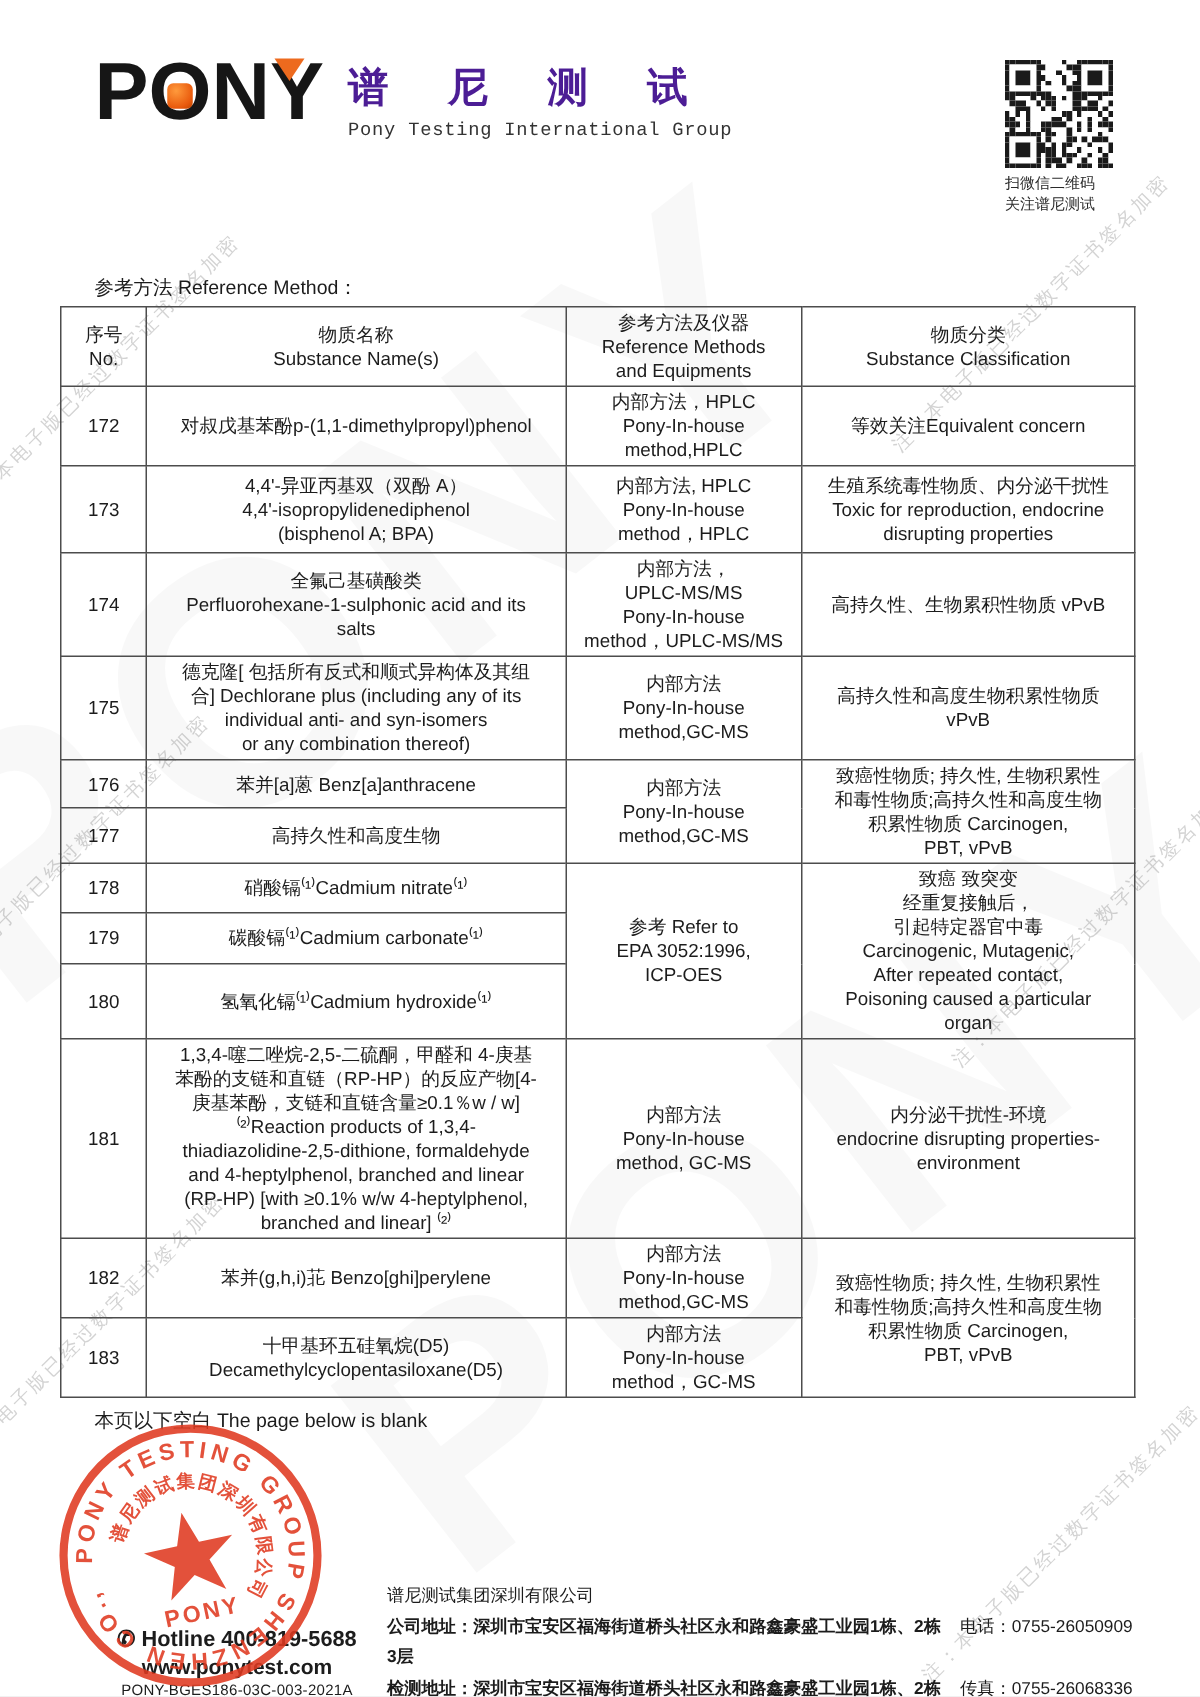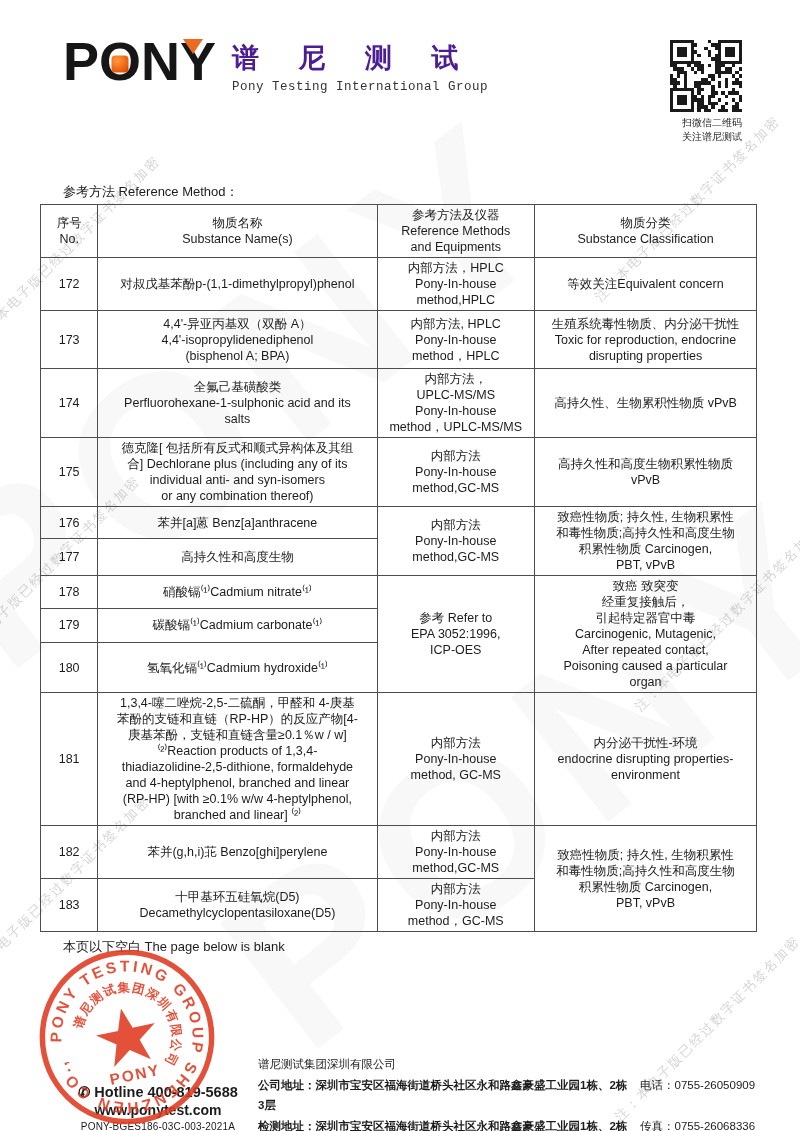--- a/index.html
+++ b/index.html
@@ -31,21 +31,21 @@
     background:radial-gradient(circle at 35% 30%, #ff9a3c, #e9590c 70%, #b84300);
   }
   .logo-y::after {
     content:""; position:absolute; left:3px; top:3px; width:0; height:0;
     border-left:10px solid transparent; border-right:10px solid transparent;
     border-top:15px solid #ed6a1e;
   }
   .logo-cn-block { margin-left:16px; padding-top:4px; }
   .logo-cn { font-size:27px; font-weight:bold; letter-spacing:16px; color:#4c1d95; white-space:nowrap; }
   .logo-sub { font-family:Liberation Mono, monospace; font-size:12.5px; color:#333; margin-top:4px; letter-spacing:0.5px; }
-  .qr-block { text-align:right; margin-top:4px; }
+  .qr-block { text-align:left; margin-top:4px; }
   .qr-grid {
     width:72px; height:72px; display:grid; margin:0 auto;
     grid-template-columns:repeat(21,1fr); grid-template-rows:repeat(21,1fr);
     background:#fff;
   }
   .qm { background:#fff; } .qm.on { background:#1a1a1a; }
   .qr-caption { font-size:10px; color:#2a2a2a; line-height:1.35; margin-top:4px; white-space:pre-line; }
   
   .title-row { display:flex; align-items:baseline; padding:26px 0 0 63px; white-space:nowrap; }
   .title-cn { font-size:18px; font-weight:bold; }

